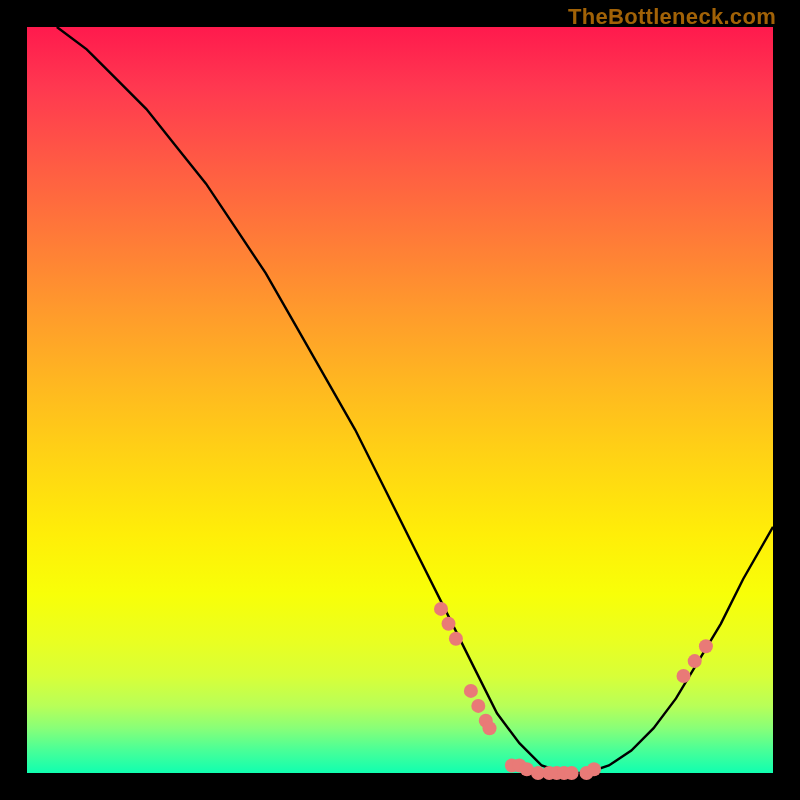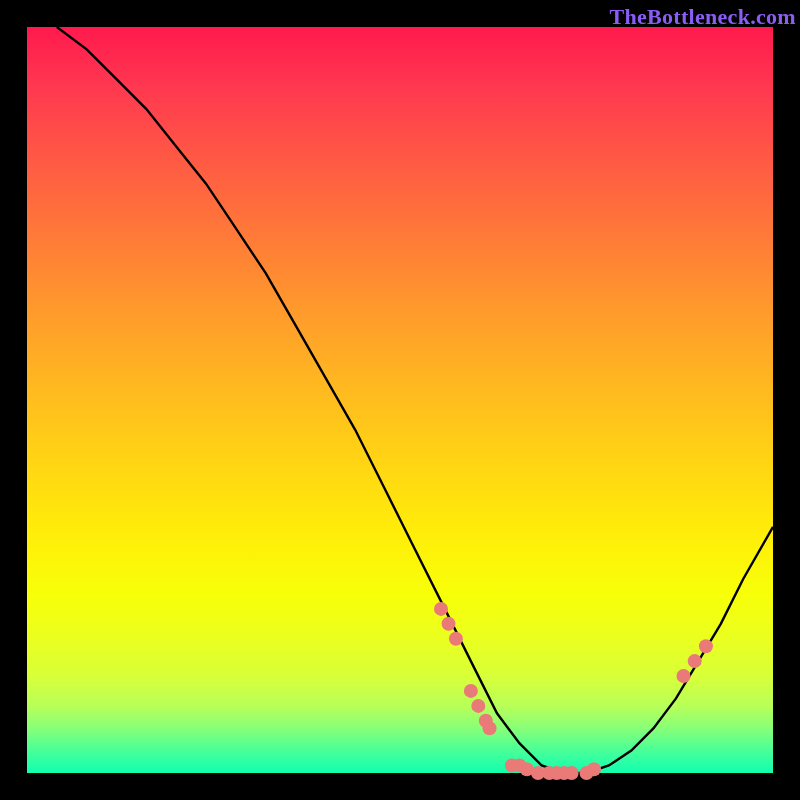--- a/index.html
+++ b/index.html
@@ -13,27 +13,26 @@
   }
   .frame {
     position: relative;
     width: 800px;
     height: 800px;
     background: #000;
   }
   .watermark {
     position: absolute;
     top: 4px;
-    right: 4px;
-    color: #8b5cf6;
+    right: 24px;
+    color: #a16207;
     font-size: 22px;
     font-weight: 600;
     letter-spacing: 0.3px;
     z-index: 10;
-    font-family: Liberation Serif, serif;
   }
   .plot {
     position: absolute;
     left: 27px;
     top: 27px;
     width: 746px;
     height: 746px;
     
     background: linear-gradient(
       to bottom,

